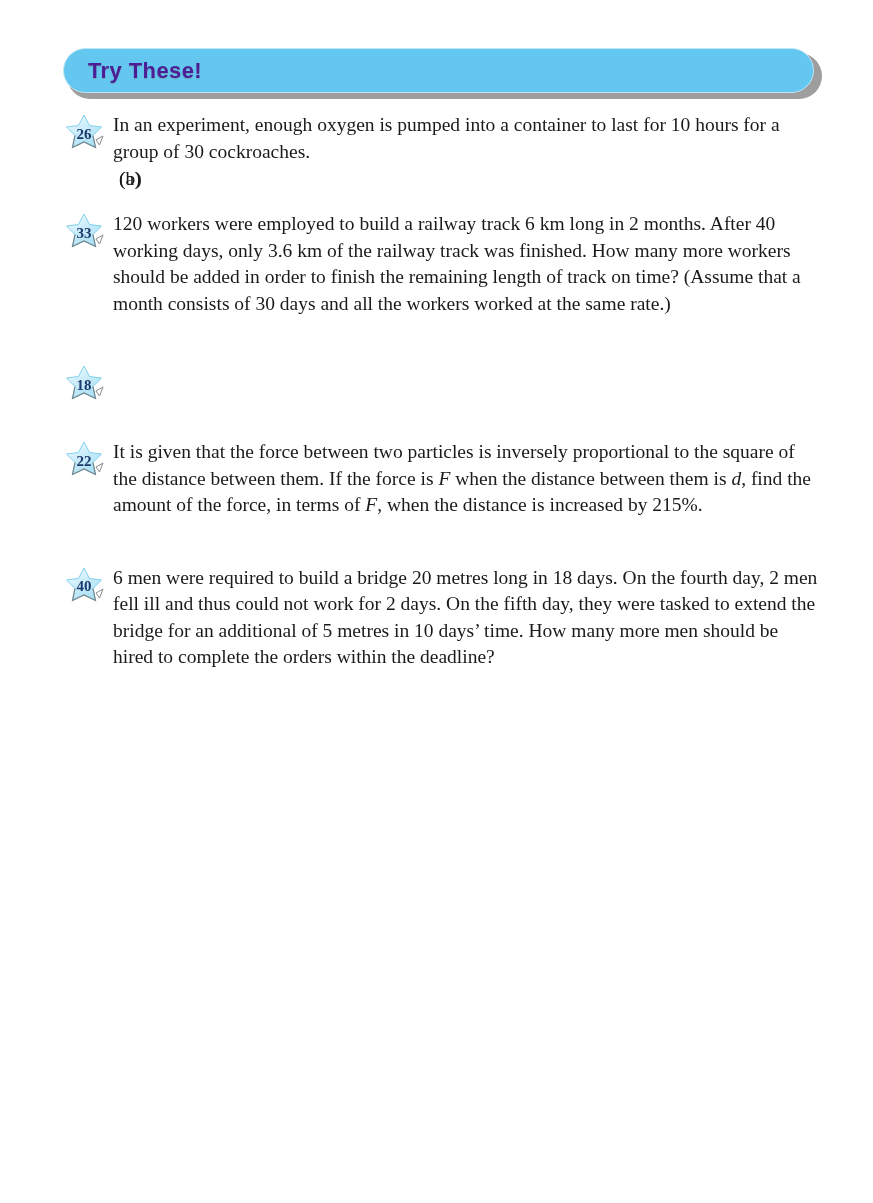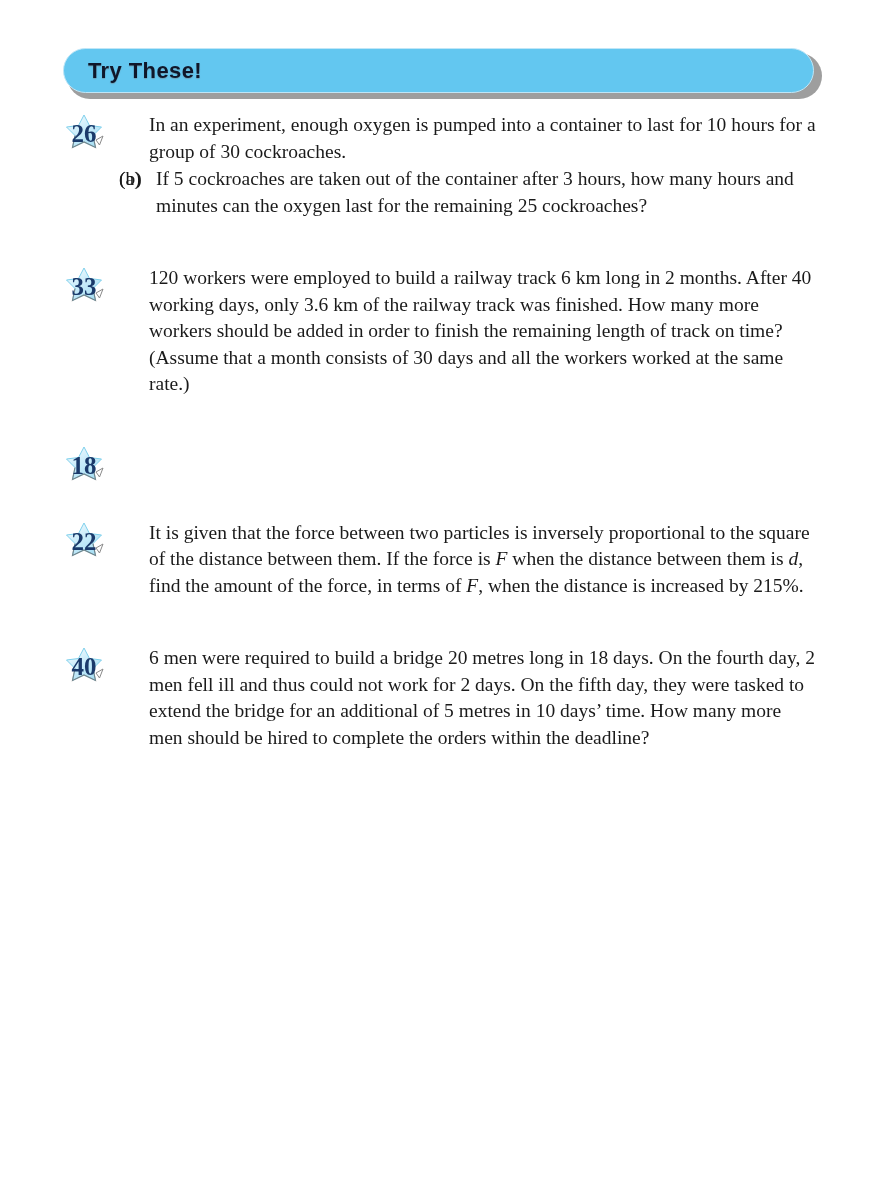--- a/index.html
+++ b/index.html
@@ -49,21 +49,21 @@
     border: 1px solid #bfe6f7;
     border-radius: 24px;
     box-sizing: border-box;
     display: flex;
     align-items: center;
   }
   .banner-title {
     font-family: "Liberation Sans", sans-serif;
     font-weight: bold;
     font-size: 22px;
-    color: #0f172a;
+    color: #4c1d95;
     letter-spacing: 0.4px;
     margin-left: 24px;
     text-shadow: 0 1px 1px rgba(120,120,120,0.45);
   }
 
   
   .questions {
     position: absolute;
     left: 0;
     top: 112px;
@@ -93,30 +93,29 @@
     position: absolute;
     left: 0;
     top: 0;
     width: 42px;
     height: 40px;
     display: flex;
     align-items: center;
     justify-content: center;
     font-family: "Liberation Serif", serif;
     font-weight: bold;
-    font-size: 25px;
+    font-size: 15px;
     color: #1b3a6b;
   }
 
   .qtext {
     font-size: 19.5px;
     line-height: 26.5px;
     color: #1a1a1a;
     text-align: left;
-    margin-left: 36px;
   }
   .qtext i { font-style: italic; }
   .qtext sup { font-size: 0.68em; vertical-align: super; line-height: 0; }
 
   .subitems {
     margin-top: 1px;
   }
   .subitem {
     position: relative;
     padding-left: 43px;
@@ -164,21 +163,21 @@
             </defs>
             <path d="M21 1 L26.5 11.5 L38.5 13 L30 21.5 L32.5 33.5 L21 28 L9.5 33.5 L12 21.5 L3.5 13 L15.5 11.5 Z" fill="url(#sg)" stroke="#7fd0ec" stroke-width="1"></path>
             <path d="M30 21.5 L32.5 33.5 L21 28 L9.5 33.5 L12 21.5" fill="none" stroke="#6b6b6b" stroke-width="1.2" opacity="0.75"></path>
             <path d="M33 26 L40 22 L36.5 31 Z" fill="#ffffff" stroke="#8a8a8a" stroke-width="1"></path>
           </svg>
           <div class="star-num">26</div>
         </div>
         <div class="qtext">In an experiment, enough oxygen is pumped into a container to last for 10 hours for a group of 30 cockroaches.</div>
         <div class="subitems">
           <div class="subitem"><span class="sublabel">(a)</span></div>
-          <div class="subitem"><span class="sublabel">(b)</span><span>If 5 cockroaches are taken out of the container after 3 hours, how many hours and minutes can the oxygen last for the remaining 25 cockroaches?</span></div>
+          <div class="subitem"><span class="sublabel">(b)</span></div>
         </div>
       </div>
       <div class="qitem">
         <div class="star">
           <svg width="48" height="46" viewBox="0 0 48 46">
             <defs>
               <linearGradient id="sg" x1="0" y1="0" x2="0.7" y2="1">
                 <stop offset="0%" stop-color="#ffffff"></stop>
                 <stop offset="45%" stop-color="#cfeefb"></stop>
                 <stop offset="100%" stop-color="#a8dff4"></stop>

